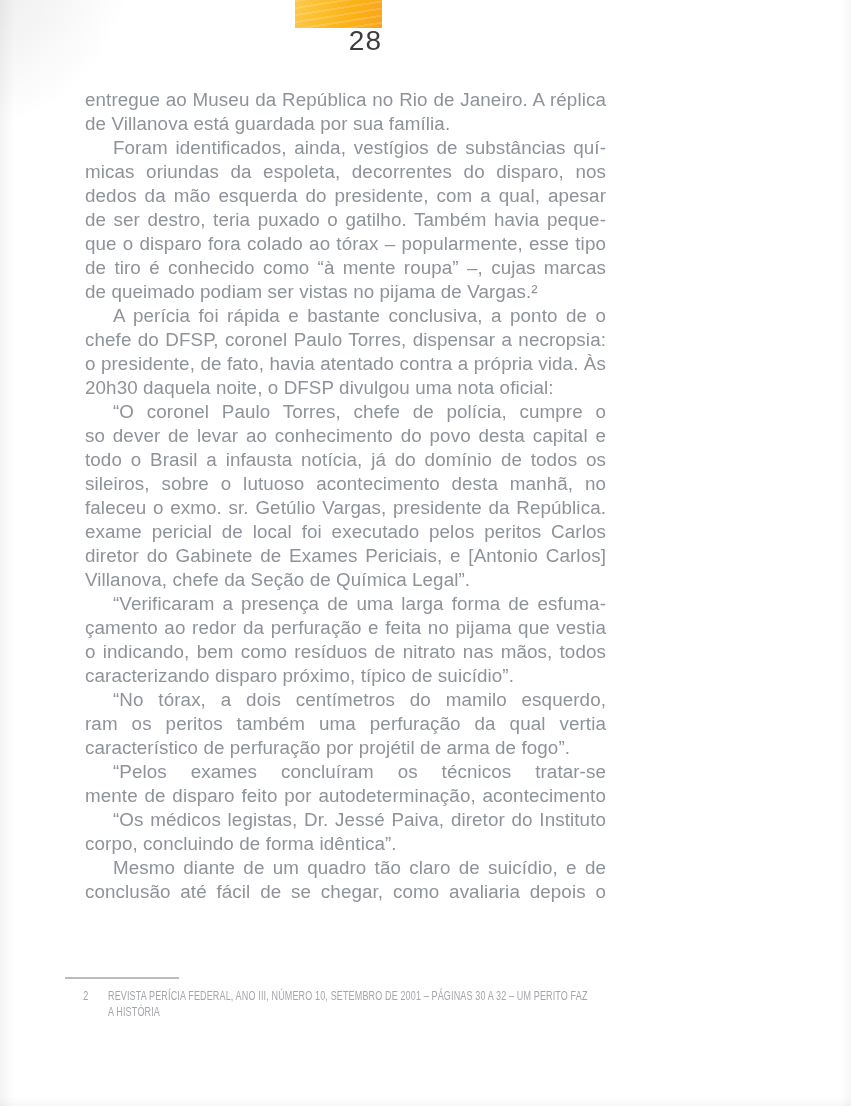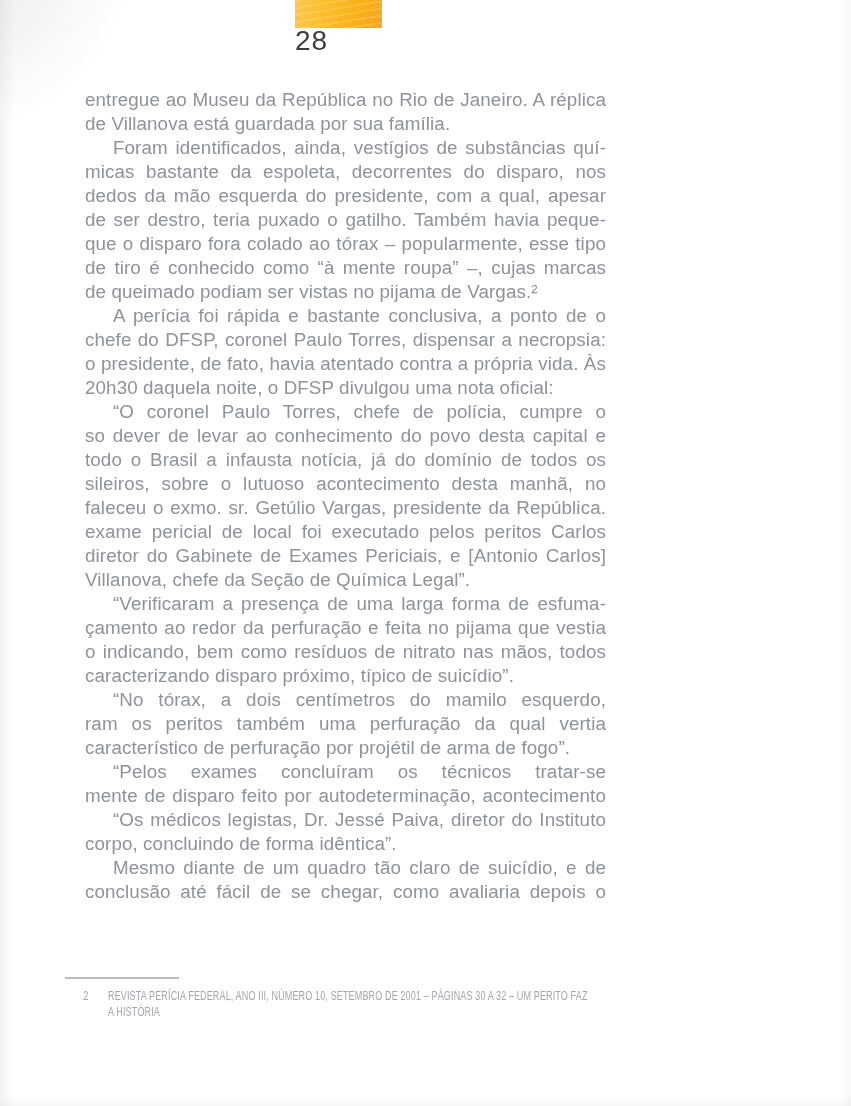--- a/index.html
+++ b/index.html
@@ -14,21 +14,21 @@
       #ffffff;
   }
   .accent-block {
     position: absolute; left: 295px; top: 0; width: 87px; height: 28px;
     background:
       repeating-linear-gradient(171deg, rgba(255,255,255,0.16) 0 2px, rgba(255,255,255,0) 2px 7px),
       linear-gradient(105deg, #fdc84b 0%, #fcbd2a 35%, #fbb117 65%, #f9a51d 100%);
   }
   .page-number {
     position: absolute; left: 295px; top: 25px; width: 87px;
-    text-align: left; font-size: 28px; line-height: 32px;
+    text-align: right; font-size: 28px; line-height: 32px;
     color: #3d3d40; letter-spacing: 1px;
   }
   .text-block {
     position: absolute; left: 85px; top: 88px; width: 521px;
     font-size: 18.8px; color: #8e9299; letter-spacing: 0.1px;
   }
   .para { margin: 0; }
   .line {
     height: 24px; line-height: 24px; overflow: hidden;
     text-align: justify; text-align-last: justify; text-justify: inter-word;
@@ -57,21 +57,21 @@
 
 <div class="page-number">28</div>
 
 <div class="text-block" id="paragraphs">
     <div class="para">
       <div class="line">entregue ao Museu da República no Rio de Janeiro. A réplica</div>
       <div class="line lastline">de Villanova está guardada por sua família.</div>
     </div>
     <div class="para">
       <div class="line firstline">Foram identificados, ainda, vestígios de substâncias quí-</div>
-      <div class="line">micas bastante da espoleta, decorrentes do disparo, nos</div>
+      <div class="line">micas oriundas da espoleta, decorrentes do disparo, nos</div>
       <div class="line">dedos da mão esquerda do presidente, com a qual, apesar</div>
       <div class="line">de ser destro, teria puxado o gatilho. Também havia peque-</div>
       <div class="line">que o disparo fora colado ao tórax – popularmente, esse tipo</div>
       <div class="line">de tiro é conhecido como “à mente roupa” –, cujas marcas</div>
       <div class="line lastline">de queimado podiam ser vistas no pijama de Vargas.²</div>
     </div>
     <div class="para">
       <div class="line firstline">A perícia foi rápida e bastante conclusiva, a ponto de o</div>
       <div class="line">chefe do DFSP, coronel Paulo Torres, dispensar a necropsia:</div>
       <div class="line">o presidente, de fato, havia atentado contra a própria vida. Às</div>

